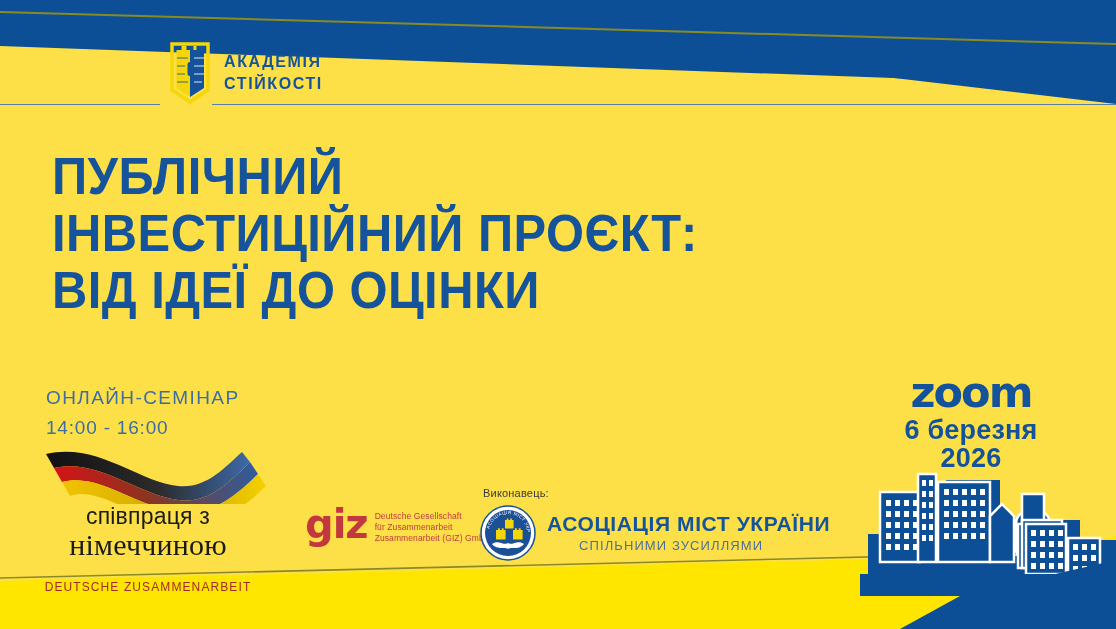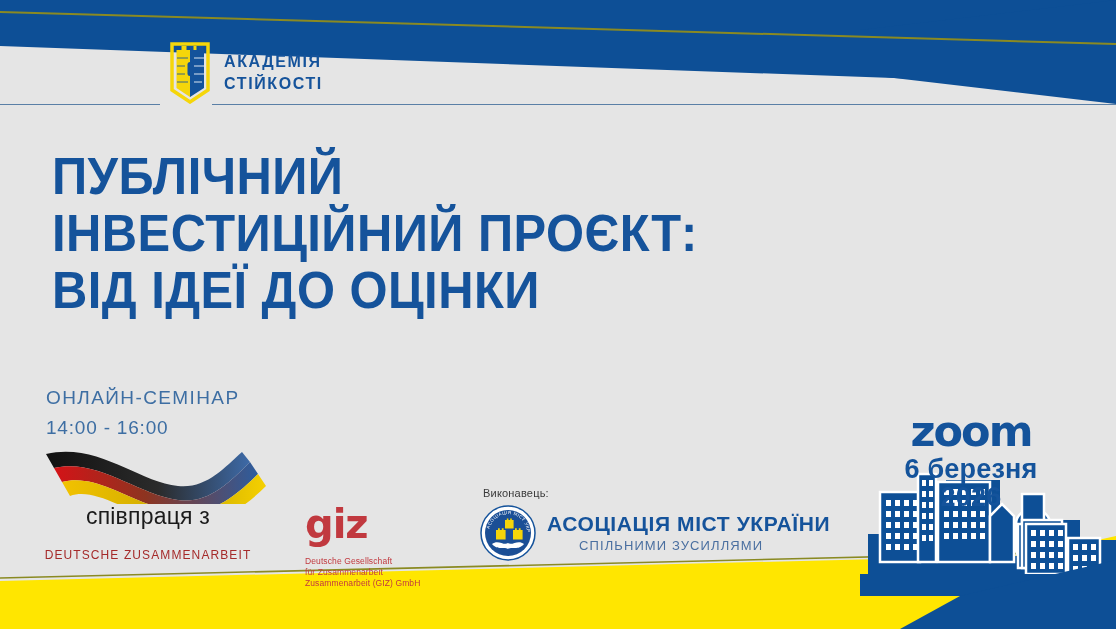--- a/index.html
+++ b/index.html
@@ -4,21 +4,21 @@
 <style>
   html,body{margin:0;padding:0;background:#fff;}
   body{
     font-family:"Liberation Sans","DejaVu Sans",sans-serif;
     -webkit-font-smoothing:antialiased;
   }
   #poster{
     position:relative;
     width:1116px;height:629px;
     overflow:hidden;
-    background:#e5e5e5;
+    background:#fde047;
   }
   
   .bg-svg{position:absolute;left:0;top:0;width:1116px;height:629px;}
 
   
   .header-rules{position:absolute;left:0;top:104px;width:1116px;height:2px;}
   .rule{position:absolute;top:0;height:1px;background:#5a7fa6;}
   .rule.left{left:0;width:160px;}
   .rule.right{left:212px;width:904px;}
 
@@ -62,21 +62,20 @@
 
   
   .zoomblock{position:absolute;left:876px;top:370px;width:190px;text-align:center;}
   .zoom-logo{
     color:#14539b;
     font-size:43px;
     font-weight:bold;
     letter-spacing:-2px;
     line-height:44px;
     font-family:"DejaVu Sans",sans-serif;
-    margin-top:39px;
   }
   .date{
     color:#14539b;
     font-size:27px;
     font-weight:bold;
     line-height:28px;
     margin-top:2px;
     letter-spacing:0.2px;
   }
 
@@ -92,21 +91,21 @@
     font-size:30px;color:#1a1a1a;text-align:center;
     font-family:"Liberation Serif","DejaVu Serif",serif;
     line-height:32px;letter-spacing:0.2px;
   }
   .deza-l3{
     font-size:12px;color:#a52a2a;text-align:center;
     letter-spacing:1.1px;line-height:16px;margin-top:18px;
   }
 
   
-  .giz{position:absolute;left:305px;top:505px;display:flex;align-items:flex-start;gap:7px;flex-direction:column;}
+  .giz{position:absolute;left:305px;top:505px;display:flex;align-items:flex-start;gap:7px;}
   .giz-word{
     color:#c1393f;
     font-size:40px;
     font-weight:bold;
     line-height:38px;
     letter-spacing:-1px;
     font-family:"DejaVu Sans",sans-serif;
   }
   .giz-sub{
     color:#c1393f;
@@ -328,20 +327,21 @@
         </linearGradient>
       </defs>
       <path d="M18,8 C70,-4 110,36 150,40 C178,43 196,22 214,6 L222,16
                C200,38 180,58 150,54 C108,48 70,12 26,22 Z" fill="url(#gBlack)"></path>
       <path d="M26,22 C70,12 108,48 150,54 C180,58 200,38 222,16 L230,28
                C206,52 182,70 150,66 C106,60 70,26 34,36 Z" fill="url(#gRed)"></path>
       <path d="M34,36 C70,26 106,60 150,66 C182,70 206,52 230,28 L238,40
                C212,66 184,82 150,78 C104,72 70,40 42,50 Z" fill="url(#gGold)"></path>
     </svg>
     <div class="deza-l1">співпраця з</div>
+    <div class="deza-l2">німеччиною</div>
     <div class="deza-l3">DEUTSCHE ZUSAMMENARBEIT</div>
   </div>
 
   <div class="giz">
     <div class="giz-word">giz</div>
     <div class="giz-sub">
       <div>Deutsche Gesellschaft</div>
       <div>für Zusammenarbeit</div>
       <div>Zusammenarbeit (GIZ) GmbH</div>
     </div>

